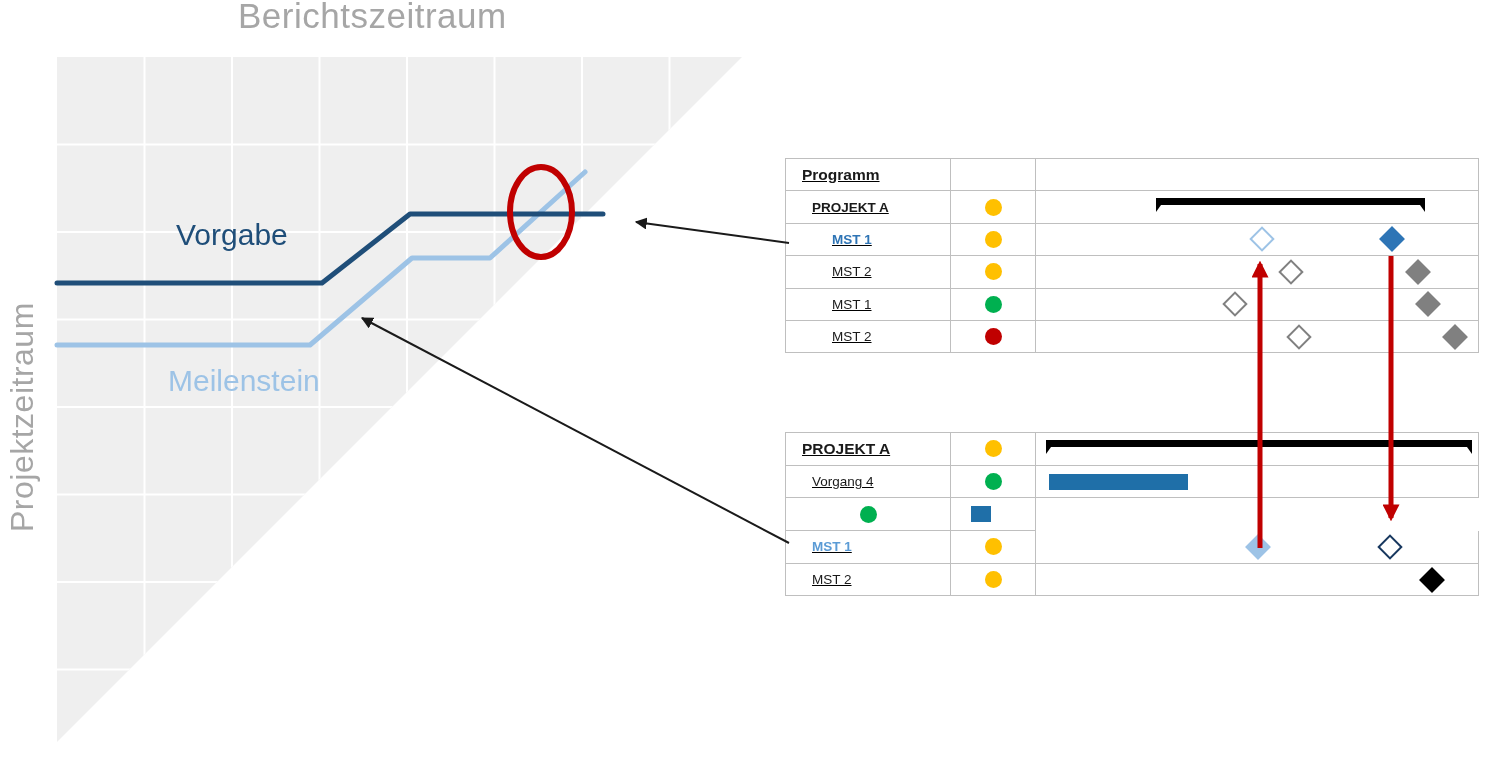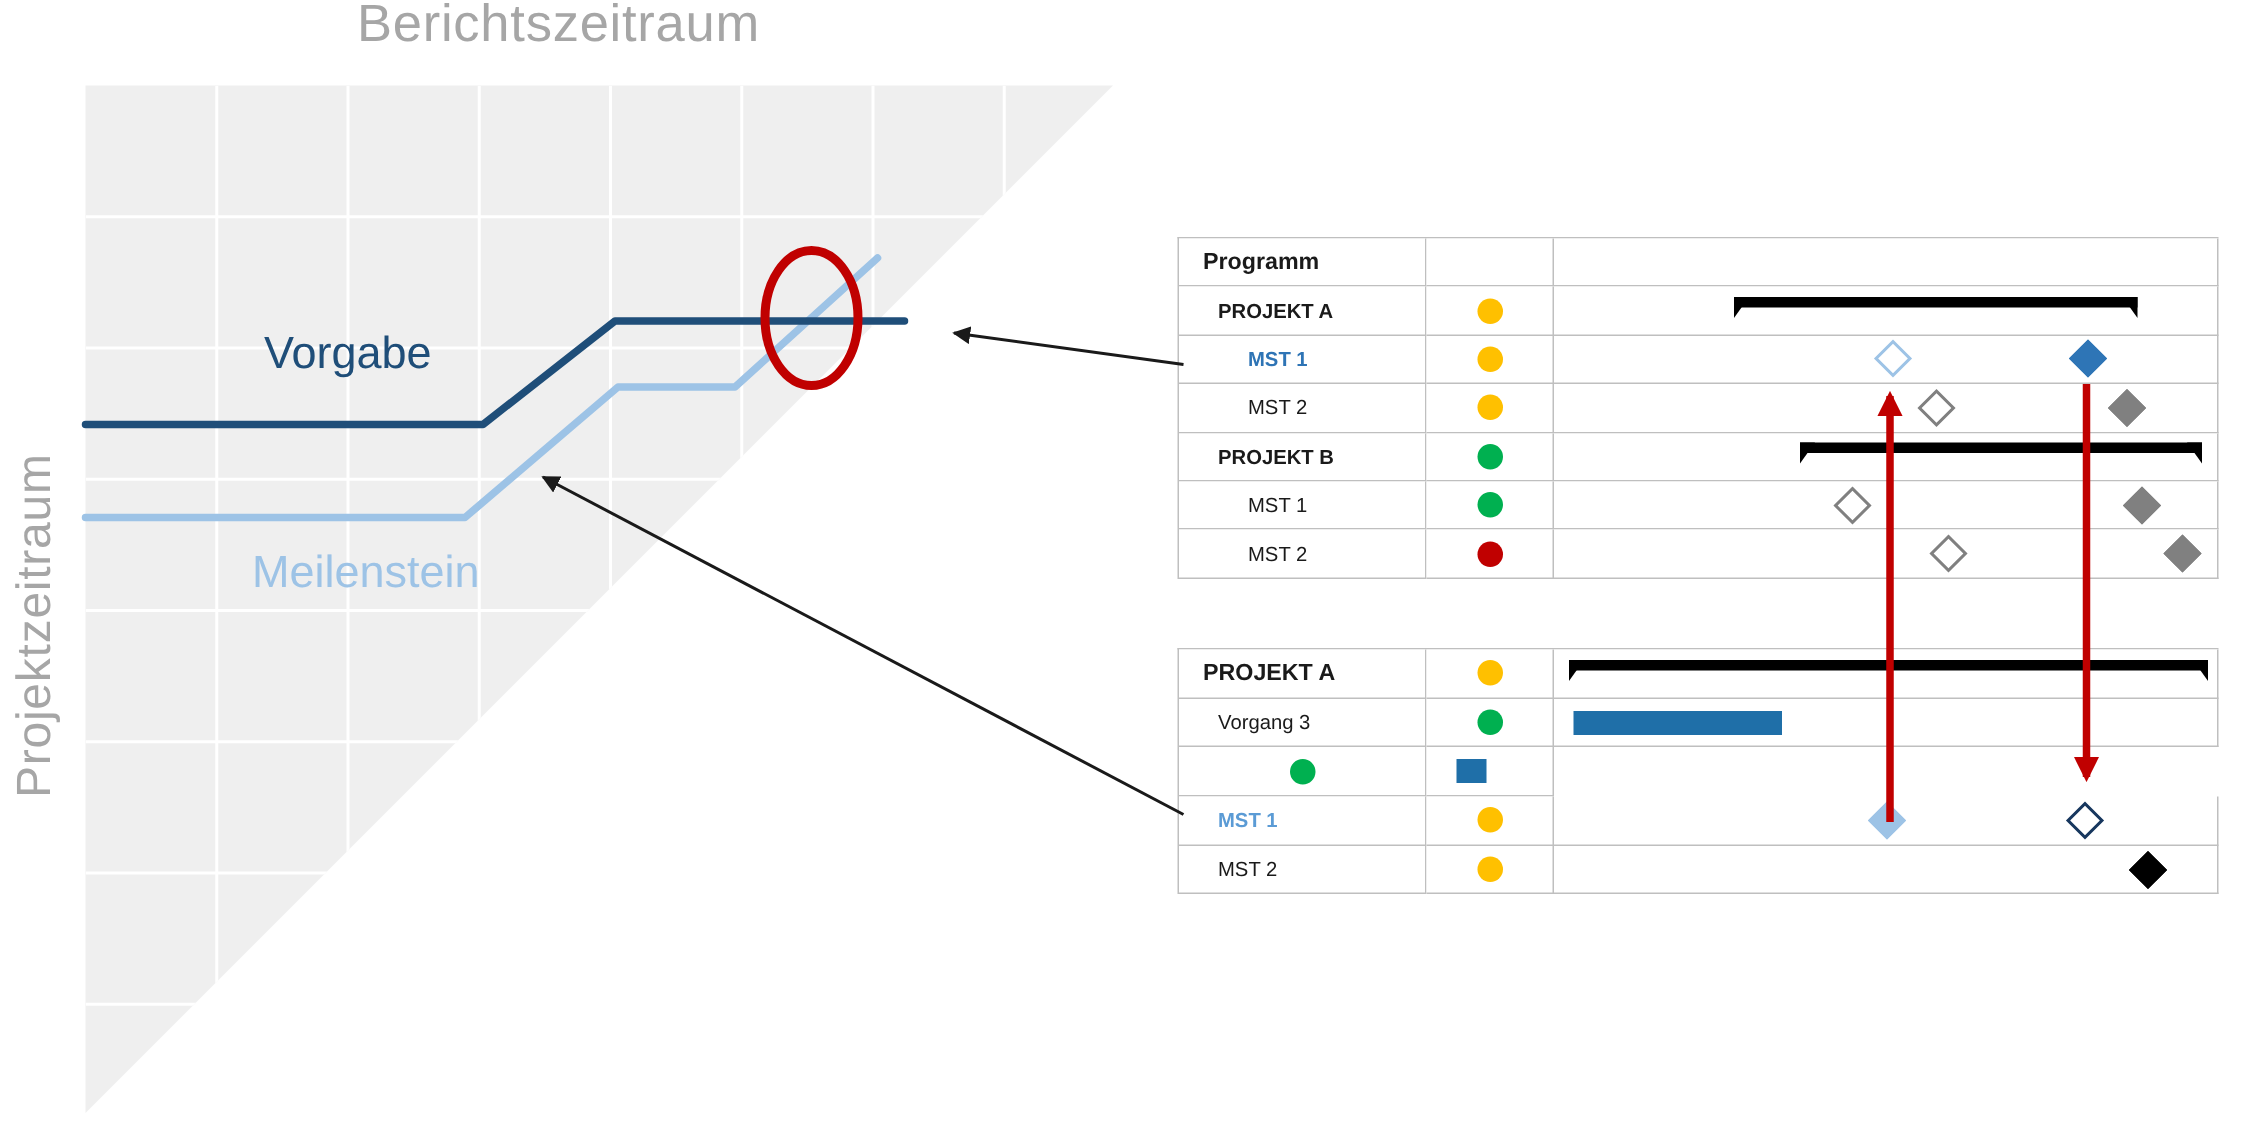--- a/index.html
+++ b/index.html
@@ -2,21 +2,21 @@
 <html><head>
 <meta charset="utf-8">
 <style>
   html,body{margin:0;padding:0;background:#fff;font-family:"Liberation Sans",sans-serif;}
   .canvas{position:relative;width:1500px;height:761px;background:#ffffff;overflow:hidden;padding-left:25px;}
 
   .chart-title{position:absolute;left:238px;top:-4px;font-size:35px;color:#A6A6A6;letter-spacing:0.5px;}
   .y-axis-title{position:absolute;left:4px;top:532px;transform:rotate(-90deg);transform-origin:0 0;
     font-size:32px;color:#A6A6A6;white-space:nowrap;letter-spacing:0.5px;}
 
-  .mta-table{position:absolute;background:#fff;border-left:1px solid #BFBFBF;border-top:1px solid #BFBFBF;}
+  .mta-table{position:absolute;background:#fff;border-left:1px solid #BFBFBF;border-top:1px solid #BFBFBF;text-decoration:underline;}
   #program-table{left:785px;top:158px;width:693px;}
   #project-table{left:785px;top:432px;width:693px;}
   .trow{display:grid;grid-template-columns:165px 85px 1fr;height:32.4px;}
   #project-table .trow{height:32.7px;}
   .cell{border-right:1px solid #BFBFBF;border-bottom:1px solid #BFBFBF;position:relative;
     display:flex;align-items:center;min-width:0;background:#fff;}
   .label-cell{font-size:13.5px;color:#1a1a1a;white-space:nowrap;}
   .label-cell.hdr{font-size:15.5px;}
   .bold{font-weight:bold;}
   .ind0{padding-left:16px;}
@@ -73,29 +73,20 @@
         <div class="cell label-cell ind2">MST 2</div>
         <div class="cell status-cell">
           <span class="dot" style="background: rgb(255, 192, 0);"></span>
         </div>
         <div class="cell gantt-cell">
           <div class="gdiamond" style="left: 57.6%; background: rgb(255, 255, 255); border-color: rgb(128, 128, 128);"></div>
           <div class="gdiamond" style="left: 86.5%; background: rgb(128, 128, 128); border-color: rgb(128, 128, 128);"></div>
         </div>
       </div>
       <div class="trow">
-        <div class="cell label-cell ind1 bold">PROJEKT B</div>
-        <div class="cell status-cell">
-          <span class="dot" style="background: rgb(0, 176, 80);"></span>
-        </div>
-        <div class="cell gantt-cell">
-          <div class="gsummary" style="left: 37.2%; width: 60.5%;"></div>
-        </div>
-      </div>
-      <div class="trow">
         <div class="cell label-cell ind2">MST 1</div>
         <div class="cell status-cell">
           <span class="dot" style="background: rgb(0, 176, 80);"></span>
         </div>
         <div class="cell gantt-cell">
           <div class="gdiamond" style="left: 45.1%; background: rgb(255, 255, 255); border-color: rgb(128, 128, 128);"></div>
           <div class="gdiamond" style="left: 88.7%; background: rgb(128, 128, 128); border-color: rgb(128, 128, 128);"></div>
         </div>
       </div>
       <div class="trow">
@@ -113,21 +104,21 @@
       <div class="trow">
         <div class="cell label-cell ind0 bold hdr">PROJEKT A</div>
         <div class="cell status-cell">
           <span class="dot" style="background: rgb(255, 192, 0);"></span>
         </div>
         <div class="cell gantt-cell">
           <div class="gsummary" style="left: 2.3%; width: 96.3%;"></div>
         </div>
       </div>
       <div class="trow">
-        <div class="cell label-cell ind1">Vorgang 3</div>
+        <div class="cell label-cell ind1">Vorgang 4</div>
         <div class="cell status-cell">
           <span class="dot" style="background: rgb(0, 176, 80);"></span>
         </div>
         <div class="cell gantt-cell">
           <div class="gbar" style="left: 2.9%; width: 31.6%; background: rgb(31, 111, 168);"></div>
         </div>
       </div>
       <div class="trow">
         <div class="cell status-cell">
           <span class="dot" style="background: rgb(0, 176, 80);"></span>

